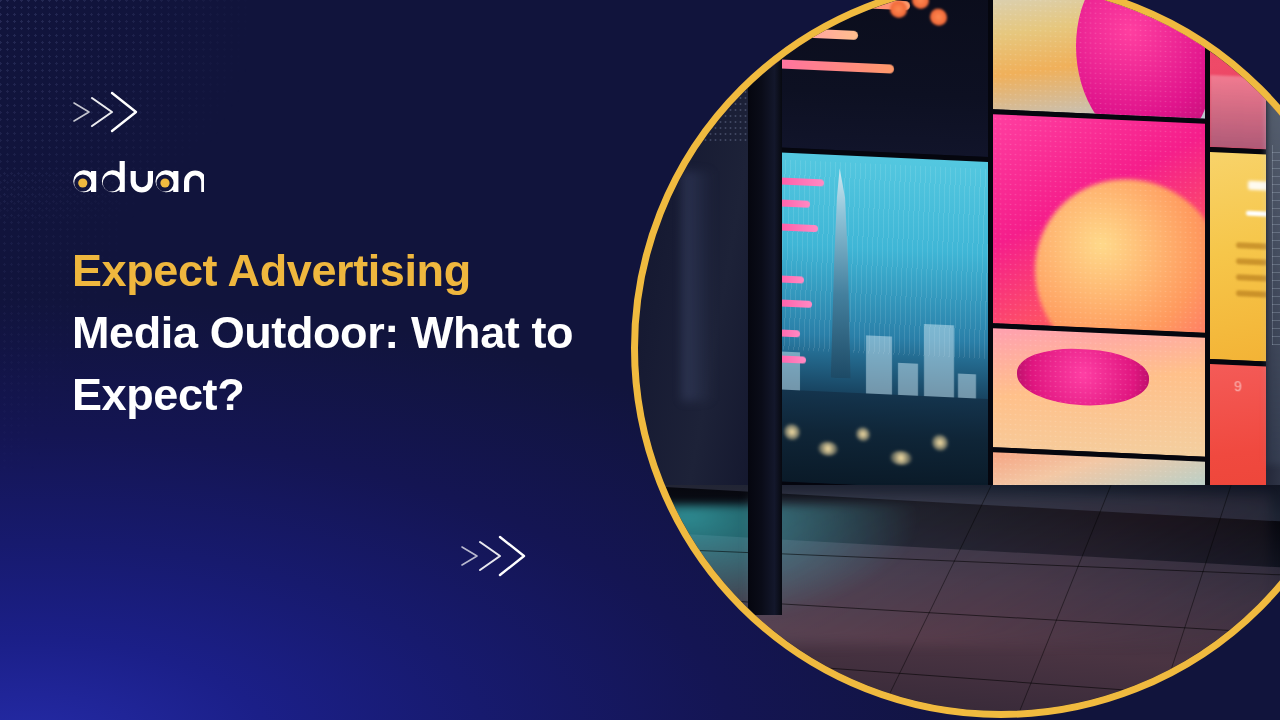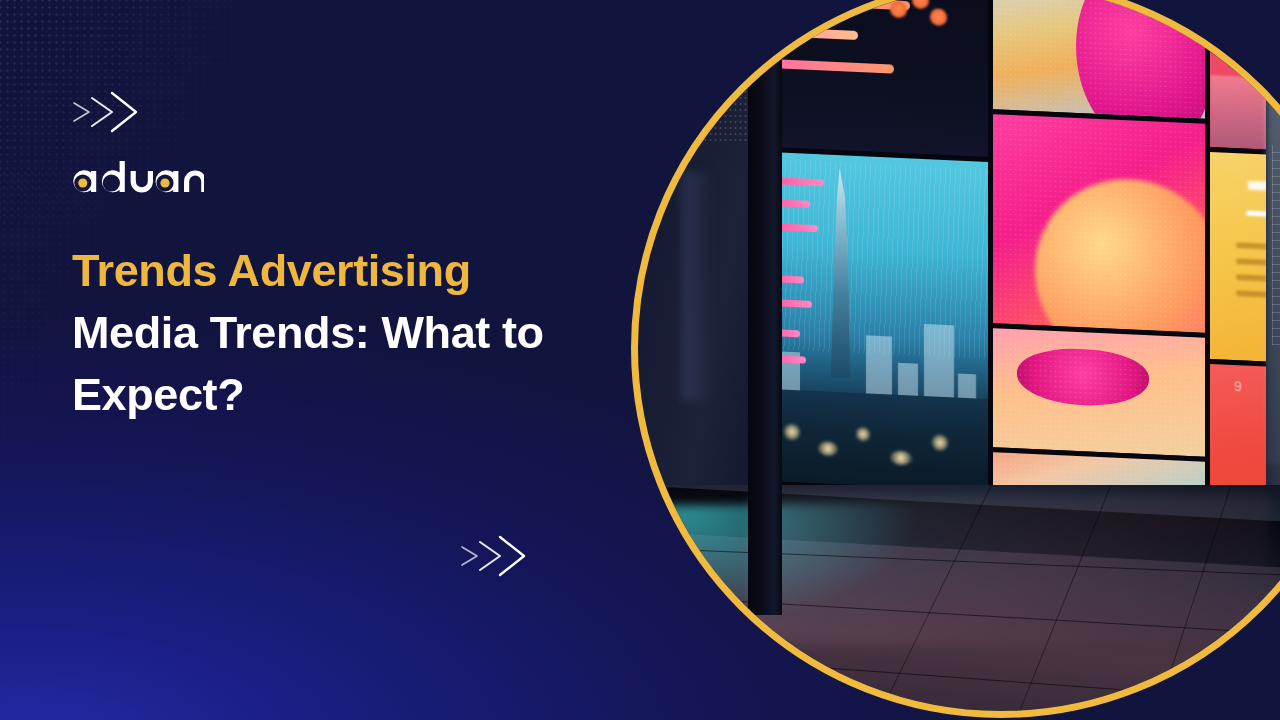--- a/index.html
+++ b/index.html
@@ -482,20 +482,20 @@
         <path d="M58.6 11v10.3a11.2 11.2 0 0 0 22.4 0V11h-5.2v10.3a6 6 0 1 1-12 0V11h-5.2Z" fill="#ffffff"></path>
 
         <path d="M101.2 12.5a11 11 0 1 0 0 17.4V32h5.2V11h-5.2v1.5ZM93 31.6a8.6 8.6 0 1 1 0-17.2 8.6 8.6 0 0 1 0 17.2Z" fill="#ffffff"></path>
         <circle cx="93" cy="23" r="4.6" fill="#f0ba3f"></circle>
 
         <path d="M112 32V21.6a11.2 11.2 0 0 1 22.4 0V32h-5.2V21.6a6 6 0 1 0-12 0V32H112Z" fill="#ffffff"></path>
       </svg>
     </div>
 
     <h1 class="headline">
-      <span class="accent">Trends Advertising</span>
-      <span class="plain">Media Trends: What</span>
+      <span class="accent">Expect Advertising</span>
+      <span class="plain">Media Outdoor: What</span>
       <span class="plain">to Expect?</span>
     </h1>
 
   </div>
 
 </div>
 
 </body></html>

